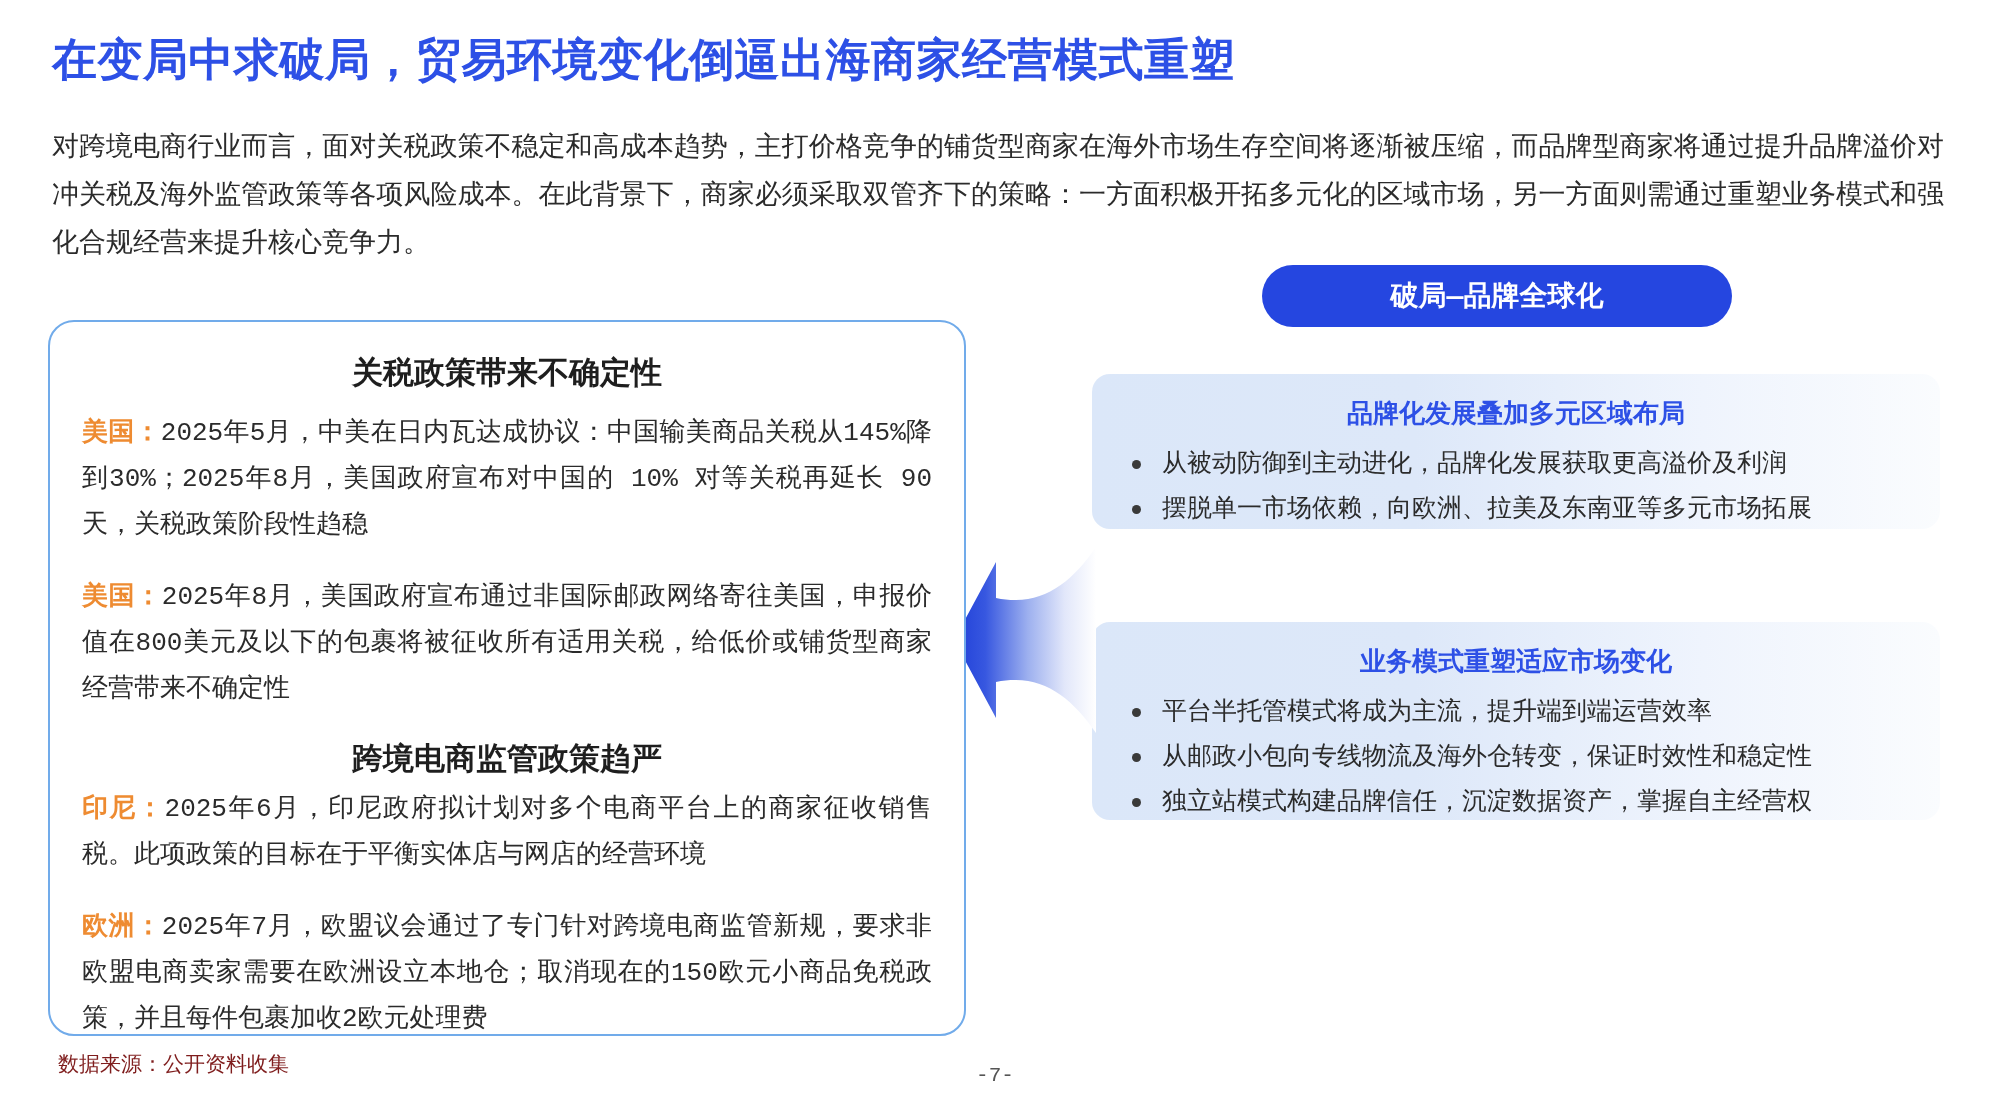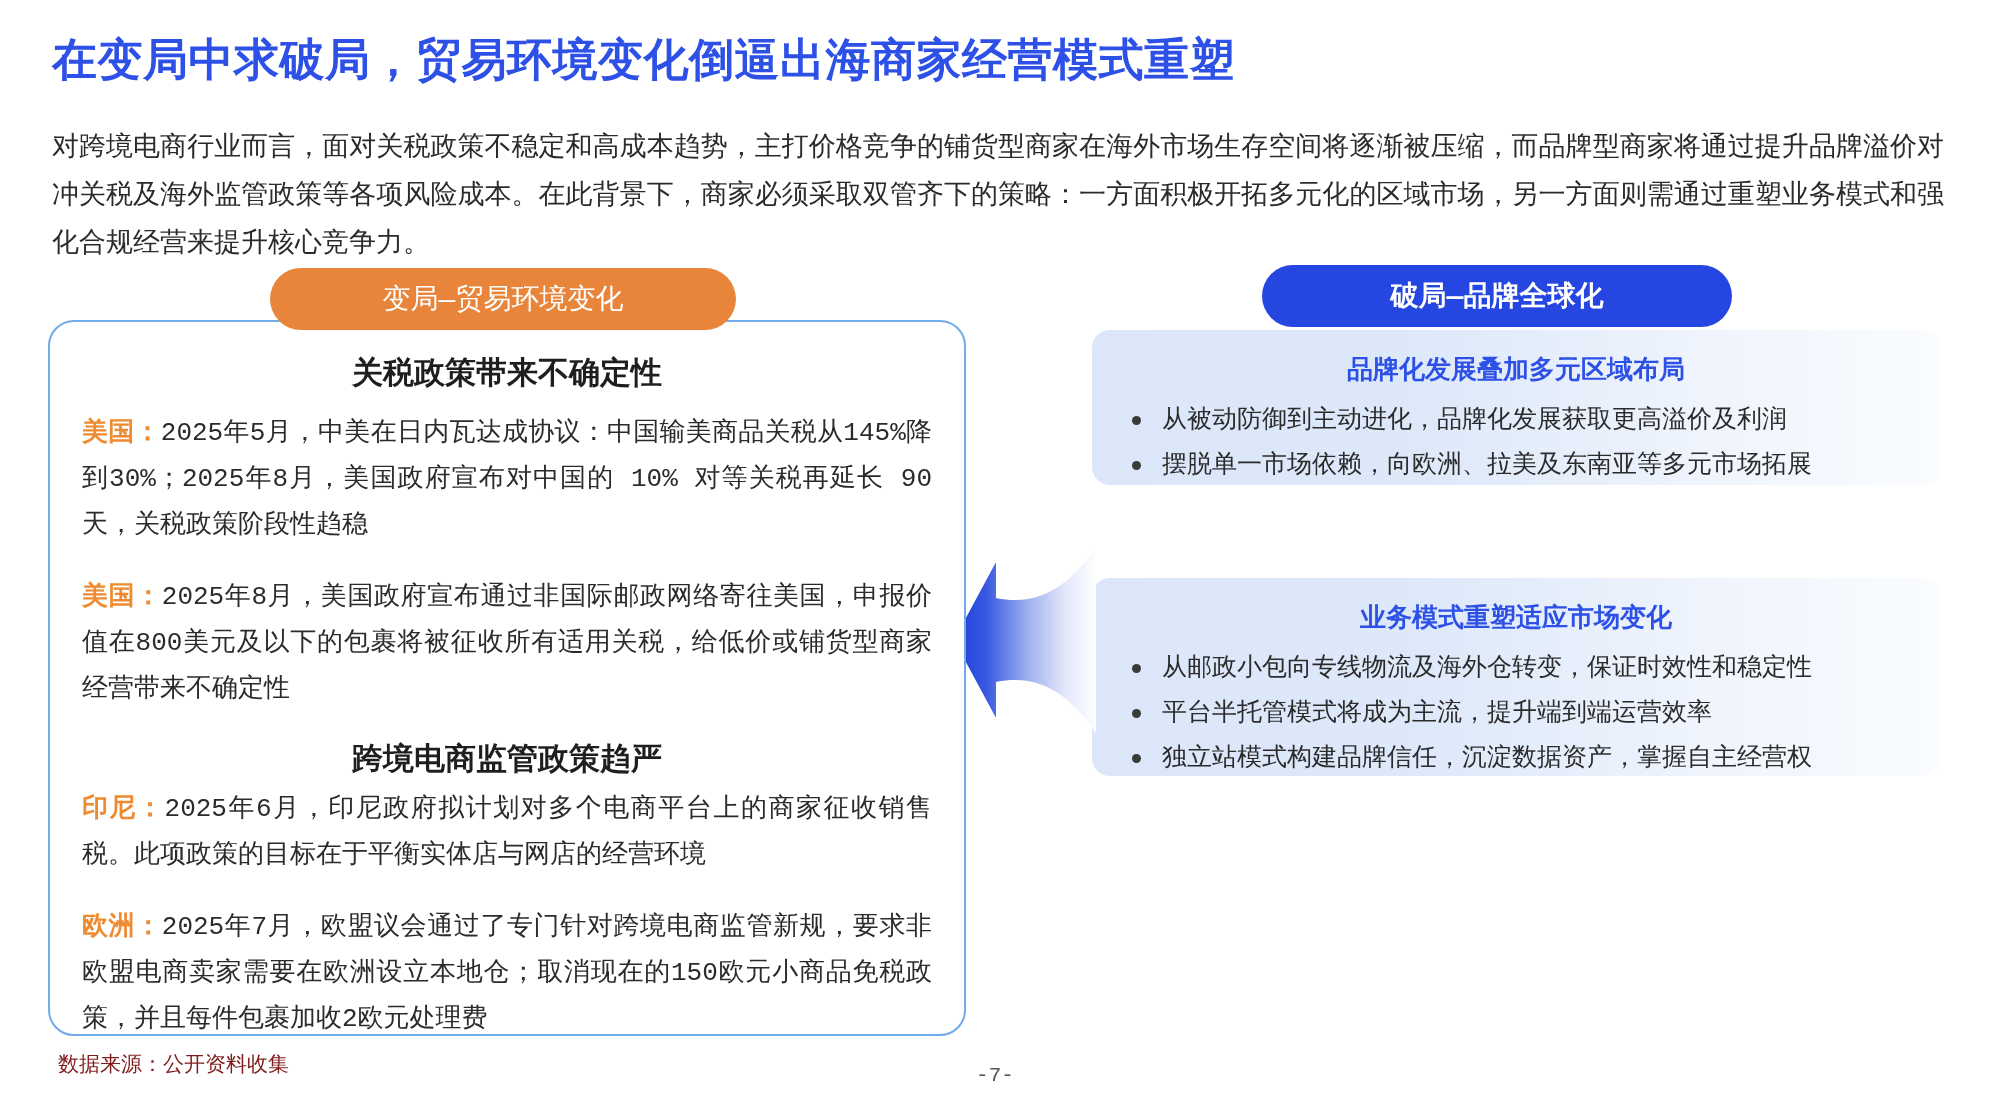--- a/index.html
+++ b/index.html
@@ -117,20 +117,21 @@
 
   
   .right-card {
     position: absolute;
     left: 1092px;
     width: 848px;
     border-radius: 18px;
     background: linear-gradient(to right, #DBE7F9 0%, #DDE8F9 38%, #EFF4FD 72%, #FAFCFE 100%);
     padding: 22px 26px 22px 26px;
     z-index: 1;
+    margin-top: 44px;
   }
   .rc1 { top: 330px; height: 155px; }
   .rc2 { top: 578px; height: 198px; }
   .rc3 { top: 820px; height: 200px; }
 
   .rc-head {
     text-align: center;
     font-size: 26px;
     font-weight: bold;
     color: #2D50E6;
@@ -175,23 +176,20 @@
 </style>
 </head>
 <body>
 
 <div class="slide">
 
   <div class="title">在变局中求破局，贸易环境变化倒逼出海商家经营模式重塑</div>
 
   <div class="lead">对跨境电商行业而言，面对关税政策不稳定和高成本趋势，主打价格竞争的铺货型商家在海外市场生存空间将逐渐被压缩，而品牌型商家将通过提升品牌溢价对冲关税及海外监管政策等各项风险成本。在此背景下，商家必须采取双管齐下的策略：一方面积极开拓多元化的区域市场，另一方面则需通过重塑业务模式和强化合规经营来提升核心竞争力。</div>
 
-  <div class="pill pill-left">
-    <span>变局—贸易环境变化</span>
-  </div>
 
   <div class="pill pill-right">
     <span>破局—品牌全球化</span>
   </div>
 
   <div class="left-card">
 
     <div class="lc-head">关税政策带来不确定性</div>
 
     <div class="lc-para">
@@ -241,25 +239,25 @@
         <span>摆脱单一市场依赖，向欧洲、拉美及东南亚等多元市场拓展</span>
       </li>
     </ul>
   </div>
 
   <div class="right-card rc2">
     <div class="rc-head">业务模式重塑适应市场变化</div>
     <ul class="rc-list">
       <li class="rc-item">
         <span class="bullet"></span>
+        <span>平台半托管模式将成为主流，提升端到端运营效率</span>
+      </li>
+      <li class="rc-item">
+        <span class="bullet"></span>
         <span>从邮政小包向专线物流及海外仓转变，保证时效性和稳定性</span>
-      </li>
-      <li class="rc-item">
-        <span class="bullet"></span>
-        <span>平台半托管模式将成为主流，提升端到端运营效率</span>
       </li>
       <li class="rc-item">
         <span class="bullet"></span>
         <span>独立站模式构建品牌信任，沉淀数据资产，掌握自主经营权</span>
       </li>
     </ul>
   </div>
 
 
   <div class="source">数据来源：公开资料收集</div>

